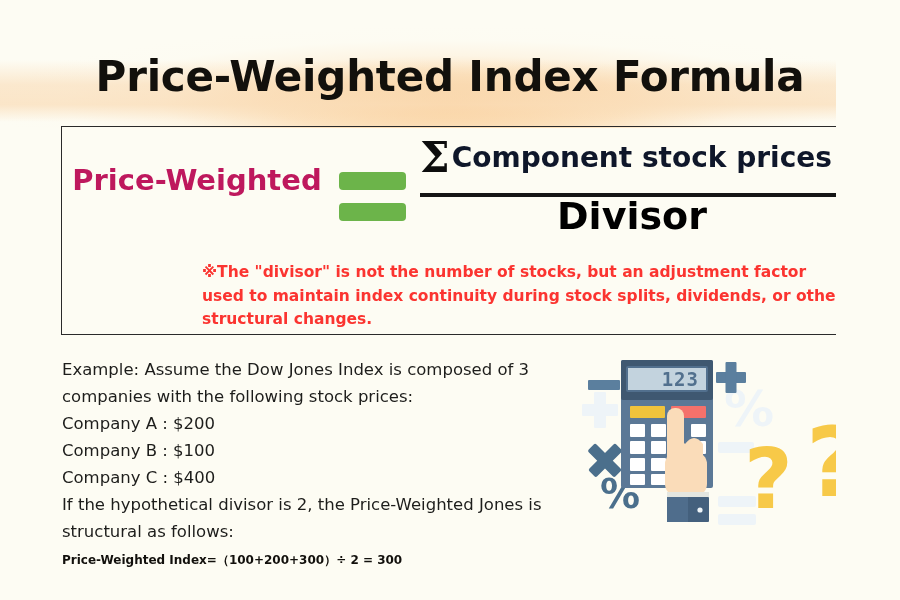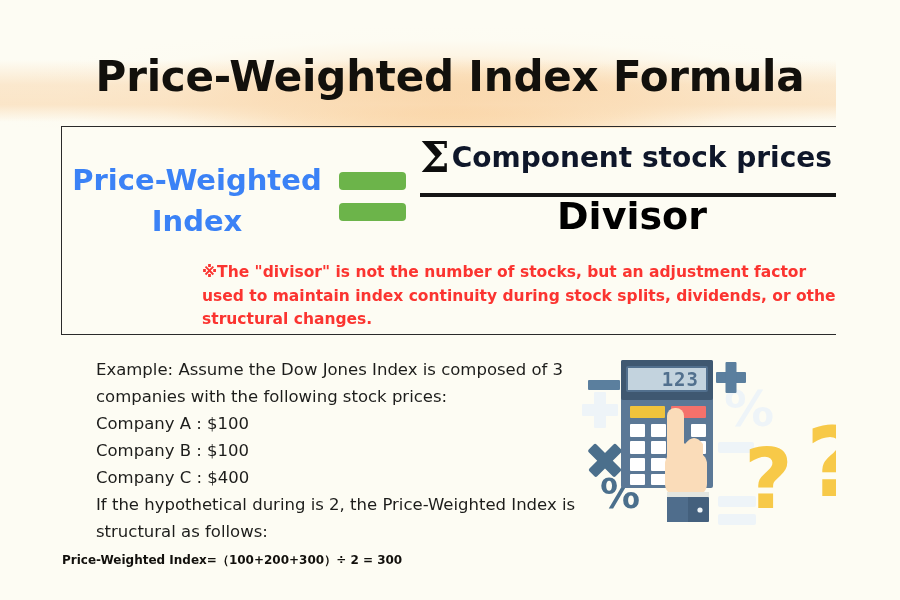--- a/index.html
+++ b/index.html
@@ -75,21 +75,21 @@
     background: transparent;
   }
   .lhs {
     position: absolute;
     left: 66px;
     top: 160px;
     width: 262px;
     text-align: center;
     font-size: 29px;
     font-weight: bold;
-    color: #3b82f6;
+    color: #be185d;
     line-height: 1.42;
   }
   
   .eq {
     position: absolute;
     left: 339px;
     top: 172px;
     width: 67px;
     height: 49px;
   }
@@ -161,21 +161,20 @@
 
   
   .example {
     position: absolute;
     left: 62px;
     top: 356px;
     width: 505px;
     font-size: 16.5px;
     color: #1d1d1b;
     line-height: 1.64;
-    margin-left: 34px;
   }
   .example div { white-space: nowrap; }
 
   
   .result {
     position: absolute;
     left: 62px;
     top: 552px;
     font-size: 12px;
     font-weight: bold;
@@ -200,21 +199,20 @@
 
   <div class="glow"></div>
   <div class="glow2"></div>
 
   <div class="title">Price-Weighted Index Formula</div>
 
   <div class="formula-box"></div>
 
   <div class="lhs">
     <div>Price-Weighted</div>
-    <div>Index</div>
   </div>
 
   <div class="eq">
     <span class="bar1"></span>
     <span class="bar2"></span>
   </div>
 
   <div class="frac">
     <div class="numer">
       <span class="sigma">Σ</span>
@@ -222,24 +220,24 @@
     </div>
     <div class="frac-bar"></div>
     <div class="denom">Divisor</div>
   </div>
 
   <div class="note">※The "divisor" is not the number of stocks, but an adjustment factor used to maintain index continuity during stock splits, dividends, or other structural changes.</div>
 
   <div class="example">
     <div>Example: Assume the Dow Jones Index is composed of 3</div>
     <div>companies with the following stock prices:</div>
-    <div>Company A : $100</div>
+    <div>Company A : $200</div>
     <div>Company B : $100</div>
     <div>Company C : $400</div>
-    <div>If the hypothetical during is 2, the Price-Weighted Index is</div>
+    <div>If the hypothetical divisor is 2, the Price-Weighted Jones is</div>
     <div>structural as follows:</div>
   </div>
 
   <div class="result">Price-Weighted Index=（100+200+300）÷ 2 = 300</div>
 
   <div class="illus">
     <svg width="330" height="200" viewBox="0 0 330 200" xmlns="http://www.w3.org/2000/svg">
 
       <g>
         <rect x="16" y="48" width="36" height="12" rx="1" fill="#eef4f8"></rect>

